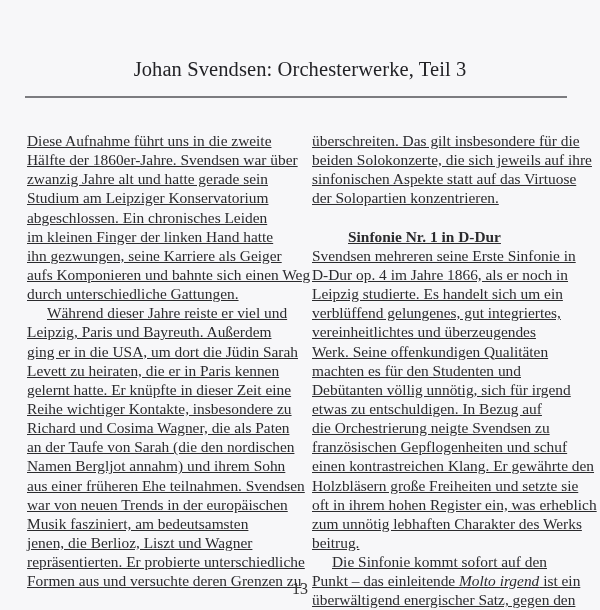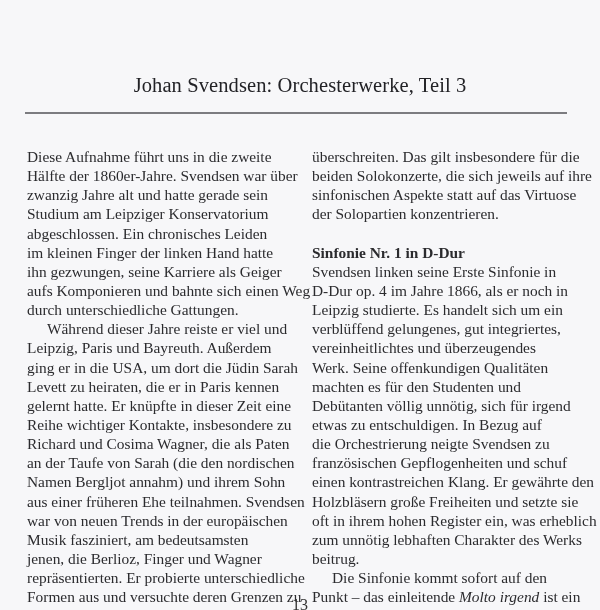--- a/index.html
+++ b/index.html
@@ -3,39 +3,39 @@
 <meta charset="utf-8">
 <style>
   html, body { margin: 0; padding: 0; }
   body {
     width: 600px; height: 610px; overflow: hidden;
     background: #f7f7f9;
     font-family: "Liberation Serif", "DejaVu Serif", serif;
     color: #2b2b2e;
     position: relative;
   }
-  .page { position: absolute; left: 0; top: 16px; width: 600px; height: 486px; }
+  .page { position: absolute; left: 0; top: 0; width: 600px; height: 486px; }
   .title {
     position: absolute; left: 0; top: 58px; width: 600px;
     text-align: center; font-size: 20.5px; letter-spacing: 0.1px;
     color: #222226;
   }
   .rule {
     position: absolute; left: 25px; top: 96px; width: 542px; height: 1.5px;
     background: #7c7c80;
   }
   .col {
     position: absolute; top: 131px; font-size: 15.4px; line-height: 19.15px;
     white-space: nowrap;
   }
   .col.left { left: 27px; }
   .col.right { left: 312px; }
-  .line { display: block; height: 19.15px; }
+  .line { display: block; height: 19.15px; text-decoration: underline; }
   .indent { padding-left: 20px; }
-  .heading { font-weight: bold; }
+  .heading { font-weight: bold; margin-left: 36px; }
   .gap { display: block; height: 19.15px; }
   em { font-style: italic; }
   .pagenum {
     position: absolute; left: 0; width: 600px; top: 580px; text-align: center;
     font-size: 16px; color: #333;
   }
 </style>
 </head>
 <body>
 
@@ -58,36 +58,36 @@
       <span class="line">ging er in die USA, um dort die Jüdin Sarah</span>
       <span class="line">Levett zu heiraten, die er in Paris kennen</span>
       <span class="line">gelernt hatte. Er knüpfte in dieser Zeit eine</span>
       <span class="line">Reihe wichtiger Kontakte, insbesondere zu</span>
       <span class="line">Richard und Cosima Wagner, die als Paten</span>
       <span class="line">an der Taufe von Sarah (die den nordischen</span>
       <span class="line">Namen Bergljot annahm) und ihrem Sohn</span>
       <span class="line">aus einer früheren Ehe teilnahmen. Svendsen</span>
       <span class="line">war von neuen Trends in der europäischen</span>
       <span class="line">Musik fasziniert, am bedeutsamsten</span>
-      <span class="line">jenen, die Berlioz, Finger und Wagner</span>
+      <span class="line">jenen, die Berlioz, Liszt und Wagner</span>
       <span class="line">repräsentierten. Er probierte unterschiedliche</span>
       <span class="line">Formen aus und versuchte deren Grenzen zu</span>
     </div>
 
   <div class="col right">
     <div id="right-intro">
         <span class="line">überschreiten. Das gilt insbesondere für die</span>
         <span class="line">beiden Solokonzerte, die sich jeweils auf ihre</span>
         <span class="line">sinfonischen Aspekte statt auf das Virtuose</span>
         <span class="line">der Solopartien konzentrieren.</span>
       </div>
     <span class="gap"></span>
     <span class="line heading">Sinfonie Nr. 1 in D-Dur</span>
     <div id="right-section">
-        <span class="line">Svendsen linken seine Erste Sinfonie in</span>
+        <span class="line">Svendsen mehreren seine Erste Sinfonie in</span>
         <span class="line">D-Dur op. 4 im Jahre 1866, als er noch in</span>
         <span class="line">Leipzig studierte. Es handelt sich um ein</span>
         <span class="line">verblüffend gelungenes, gut integriertes,</span>
         <span class="line">vereinheitlichtes und überzeugendes</span>
         <span class="line">Werk. Seine offenkundigen Qualitäten</span>
         <span class="line">machten es für den Studenten und</span>
         <span class="line">Debütanten völlig unnötig, sich für irgend</span>
         <span class="line">etwas zu entschuldigen. In Bezug auf</span>
         <span class="line">die Orchestrierung neigte Svendsen zu</span>
         <span class="line">französischen Gepflogenheiten und schuf</span>

